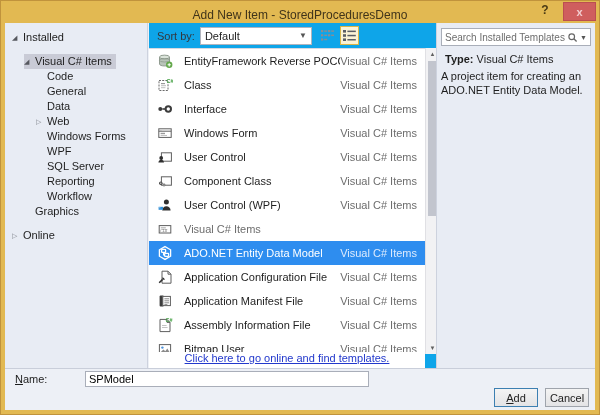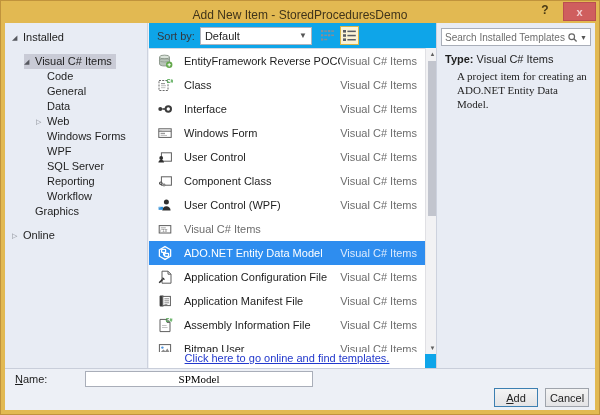--- a/index.html
+++ b/index.html
@@ -52,25 +52,25 @@
   .link-row { position:absolute; left:0; right:13px; bottom:0; height:16px; background:#fff; text-align:center; }
   .online-link { color:#2238CC; text-decoration:underline; }
   
   .details { position:absolute; right:0; top:0; width:159px; bottom:42px; background:#E8ECF4; border-left:1px solid #CDD2DE; }
   .search-box { position:absolute; top:5px; left:4px; right:4px; height:18px; background:#fff; border:1px solid #A9AEB9; display:flex; align-items:center; padding:0 3px; }
   .search-input { flex:1; border:none; outline:none; font-family:"Liberation Sans", sans-serif; font-size:10px; color:#333; min-width:0; background:transparent; }
   .search-input::placeholder { color:#6e6e6e; }
   .search-caret { font-size:7px; color:#555; margin-left:2px; }
   .type-row { position:absolute; top:30px; left:8px; right:5px; }
   .type-label { font-weight:bold; }
-  .desc { position:absolute; top:46px; left:20px; right:6px; line-height:14px; color:#1e1e1e;font-family:Liberation Serif, serif; }
+  .desc { position:absolute; top:46px; left:4px; right:6px; line-height:14px; color:#1e1e1e; }
   
   .footer { position:absolute; left:0; right:0; bottom:0; height:42px; background:#EDF0F6; border-top:1px solid #C9CEDA; }
   .name-label { position:absolute; left:10px; top:4px; }
-  .name-input { position:absolute; left:80px; top:2px; width:228px; height:16px; border:1px solid #A9AEB9; font-family:Liberation Serif, serif; font-size:11px; padding:0 3px; outline:none;text-align:center; }
+  .name-input { position:absolute; left:80px; top:2px; width:284px; height:16px; border:1px solid #A9AEB9; font-family:Liberation Sans, sans-serif; font-size:11px; padding:0 3px; outline:none; }
   .btn-row { position:absolute; right:6px; top:19px; display:flex; gap:7px; }
   .btn { width:44px; height:19px; background:linear-gradient(#F4F4F4,#E3E3E5); border:1px solid #9FA4AC; display:flex; align-items:center; justify-content:center; font-size:11px; color:#222; }
   .btn.default { border:1px solid #3C7FB1; }
   u { text-decoration:underline; }
   svg { display:block; }
 </style>
 </head>
 <body>
 
 <div class="stage">

